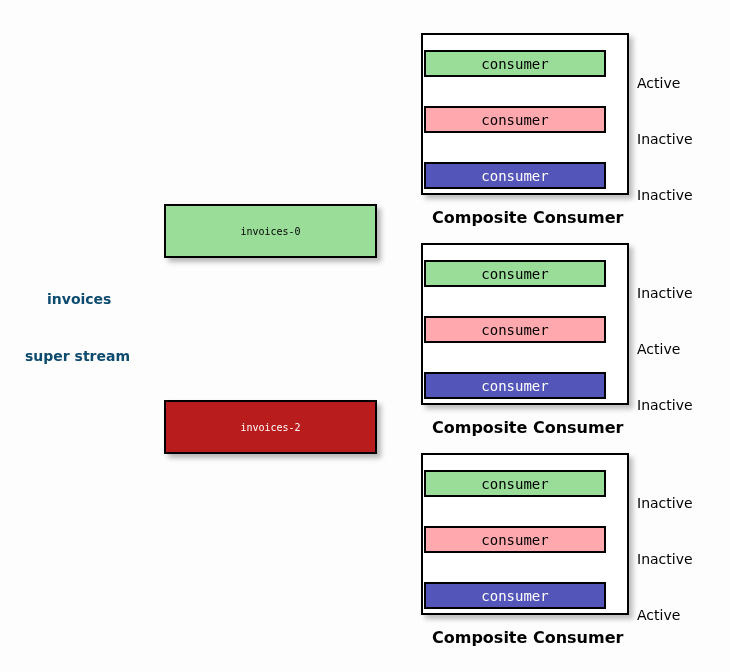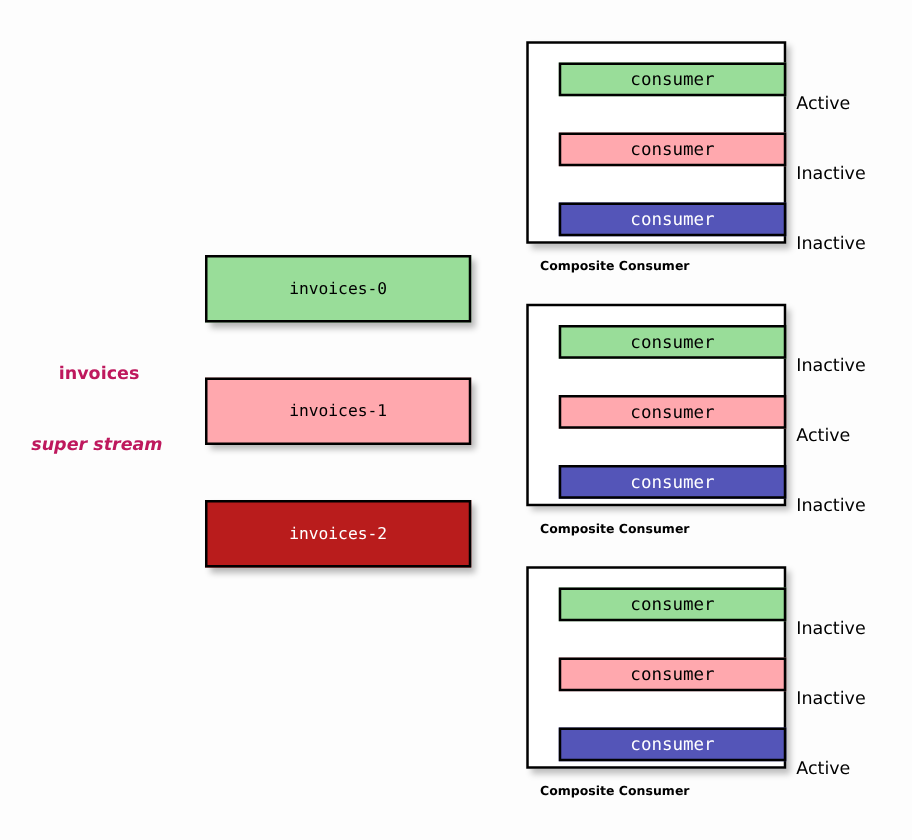--- a/index.html
+++ b/index.html
@@ -19,42 +19,42 @@
     background: #fdfdfd;
     overflow: hidden;
   }
 
   
   .stream-label {
     position: absolute;
     font-family: "DejaVu Sans", sans-serif;
     font-size: 14px;
     font-weight: bold;
-    color: #be185d;
+    color: #0c4a6e;
     white-space: nowrap;
   }
   #stream-name   { left: 47px; top: 291px; }
-  #stream-kind   { left: 25px; top: 348px; font-style: italic; }
+  #stream-kind   { left: 25px; top: 348px; }
 
   
   .partition {
     position: absolute;
     left: 164px;
     width: 213px;
     height: 54px;
     border: 2px solid #000000;
     box-sizing: border-box;
     box-shadow: 4px 4px 5px rgba(0,0,0,0.28);
     display: flex;
     align-items: center;
     justify-content: center;
   }
   .partition .ptext {
     font-family: "DejaVu Sans Mono", monospace;
-    font-size: 13px;
+    font-size: 10px;
     letter-spacing: 0px;
     color: #000000;
   }
   .partition.dark .ptext { color: #ffffff; }
 
   #partition-0 { top: 204px; }
   #partition-1 { top: 302px; }
   #partition-2 { top: 400px; }
 
   
@@ -69,33 +69,33 @@
     box-shadow: 4px 4px 5px rgba(0,0,0,0.25);
   }
   #group-0 { top: 33px; }
   #group-1 { top: 243px; }
   #group-2 { top: 453px; }
 
   .group-caption {
     position: absolute;
     left: 432px;
     font-family: "DejaVu Sans", sans-serif;
-    font-size: 10px;
+    font-size: 16px;
     font-weight: bold;
     color: #000000;
     white-space: nowrap;
   }
   #caption-0 { top: 208px; }
   #caption-1 { top: 418px; }
   #caption-2 { top: 628px; }
 
   
   .consumer {
     position: absolute;
-    left: 24px;
+    left: 1px;
     width: 182px;
     height: 27px;
     border: 2px solid #000000;
     box-sizing: border-box;
     display: flex;
     align-items: center;
     justify-content: center;
   }
   .consumer .ctext {
     font-family: "DejaVu Sans Mono", monospace;
@@ -122,23 +122,20 @@
 </head>
 <body>
 
 <div id="canvas" style="background: rgb(253, 253, 253);">
 
   <div class="stream-label" id="stream-name">invoices</div>
   <div class="stream-label" id="stream-kind">super stream</div>
 
   <div class="partition" id="partition-0" style="background: rgb(153, 221, 153);">
     <span class="ptext">invoices-0</span>
-  </div>
-  <div class="partition" id="partition-1" style="background: rgb(255, 168, 174);">
-    <span class="ptext">invoices-1</span>
   </div>
   <div class="partition dark" id="partition-2" style="background: #b91c1c;">
     <span class="ptext">invoices-2</span>
   </div>
 
   <div class="group" id="group-0">
     <div class="consumer slot-0" style="background: rgb(153, 221, 153);">
       <span class="ctext">consumer</span>
     </div>
     <div class="consumer slot-1" style="background: rgb(255, 168, 174);">

